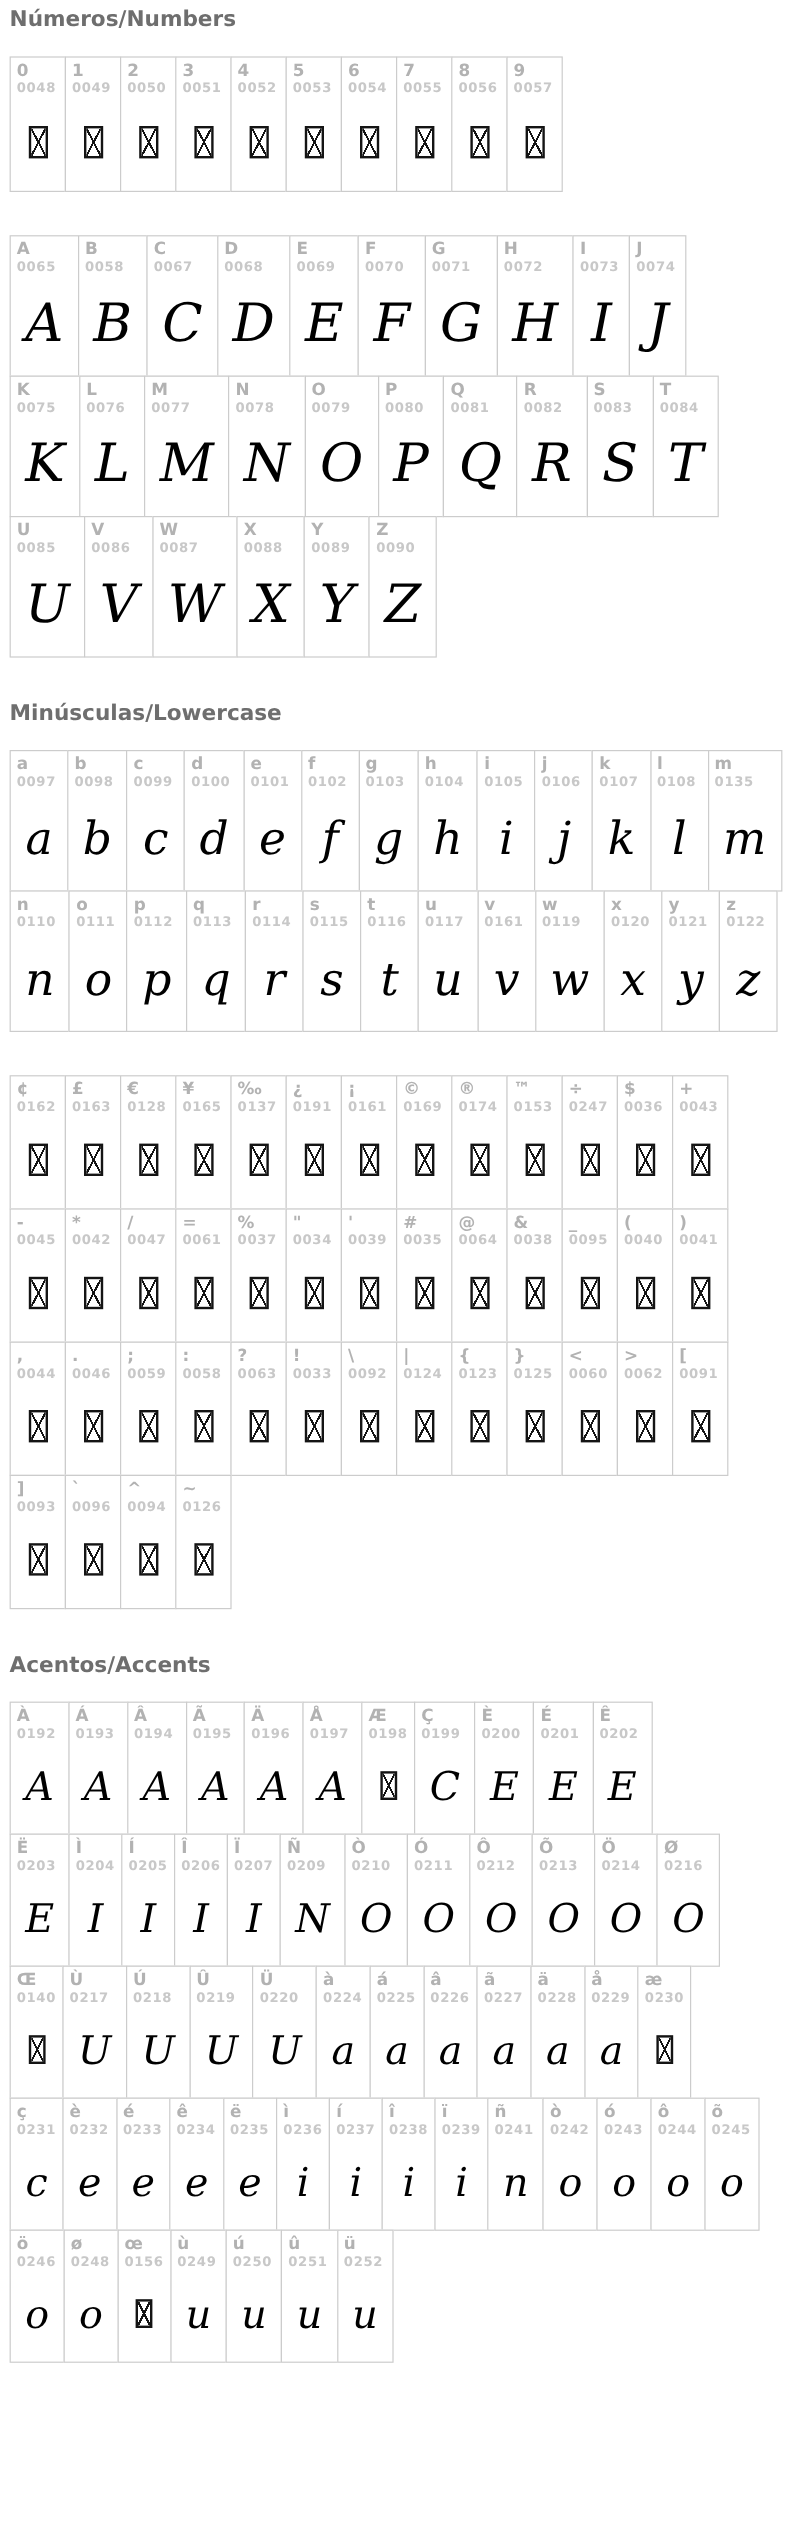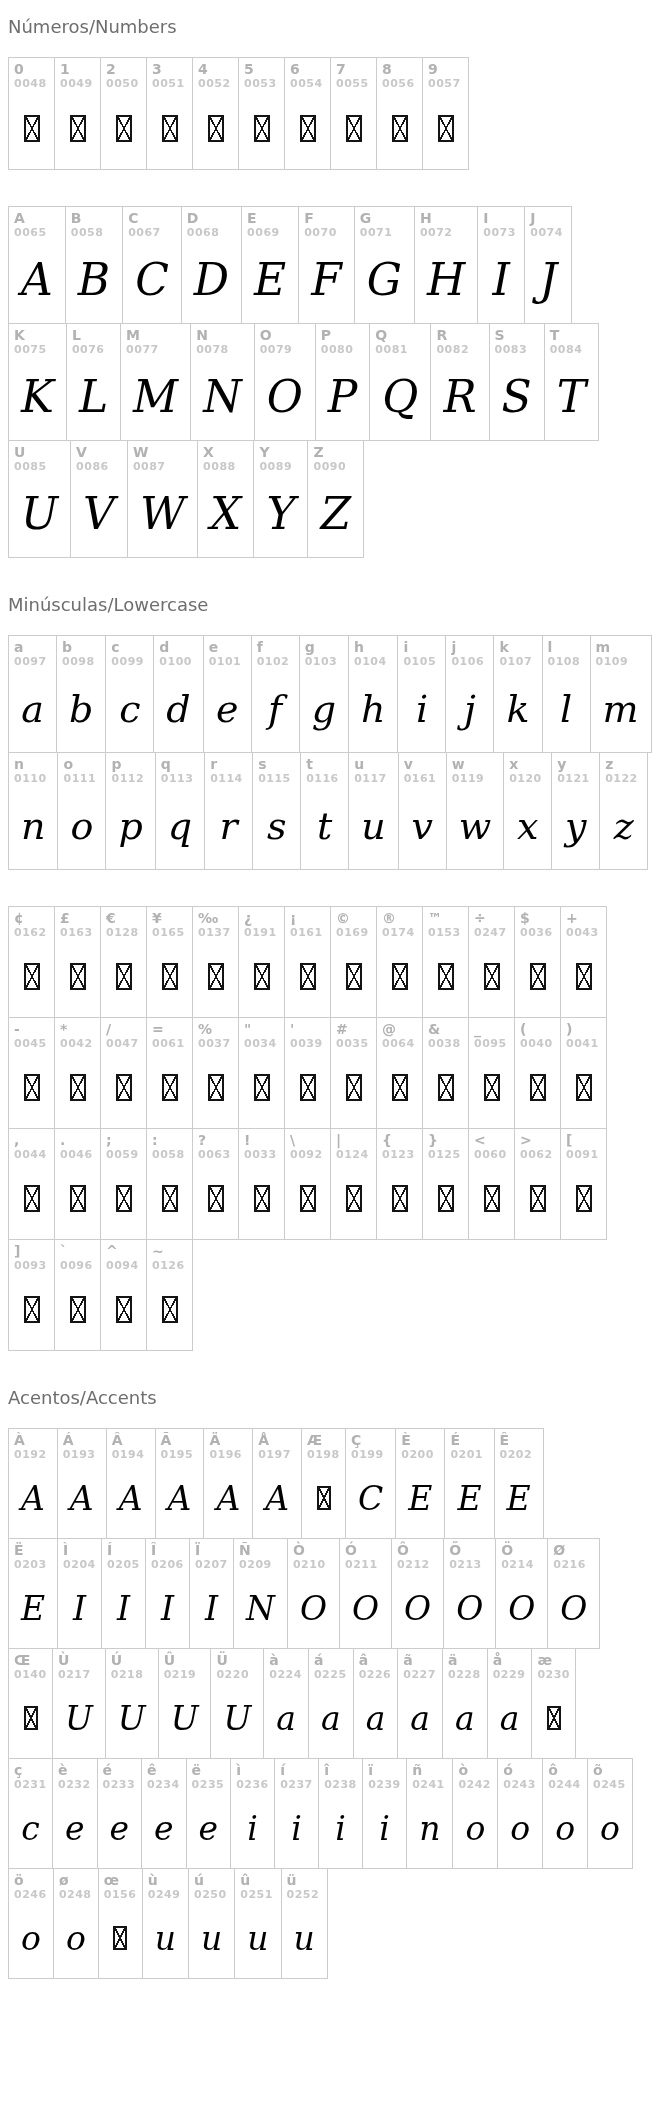--- a/index.html
+++ b/index.html
@@ -15,23 +15,23 @@
     margin: 0; padding: 0;
     width: 661px;
     background: var(--c-bg);
     font-family: "DejaVu Sans", sans-serif;
   }
   #page { padding: 6px 0 20px 8px; }
 
   .charmap-section { margin: 0 0 36px 0; }
   .section-title {
     font-size: 18px;
-    font-weight: 400;
+    font-weight: 700;
     color: var(--c-header);
-    margin: 10px 0 20px 0;
+    margin: 0 0 20px 0;
   }
   .char-grid { display: block; }
   .char-row { display: flex; }
   .char-row + .char-row { margin-top: -1px; }
 
   .char-cell {
     border: 1px solid var(--c-border);
     margin-left: -1px;
     min-width: 47px;
     height: 113px;
@@ -453,21 +453,21 @@
             </div>
             <div class="char-cell">
               <div class="char-label">l</div>
               <div class="char-code">0108</div>
               <div class="glyph-area">
                 <span class="glyph">l</span>
               </div>
             </div>
             <div class="char-cell">
               <div class="char-label">m</div>
-              <div class="char-code">0109</div>
+              <div class="char-code">0135</div>
               <div class="glyph-area">
                 <span class="glyph">m</span>
               </div>
             </div>
           </div>
           <div class="char-row">
             <div class="char-cell">
               <div class="char-label">n</div>
               <div class="char-code">0110</div>
               <div class="glyph-area">

